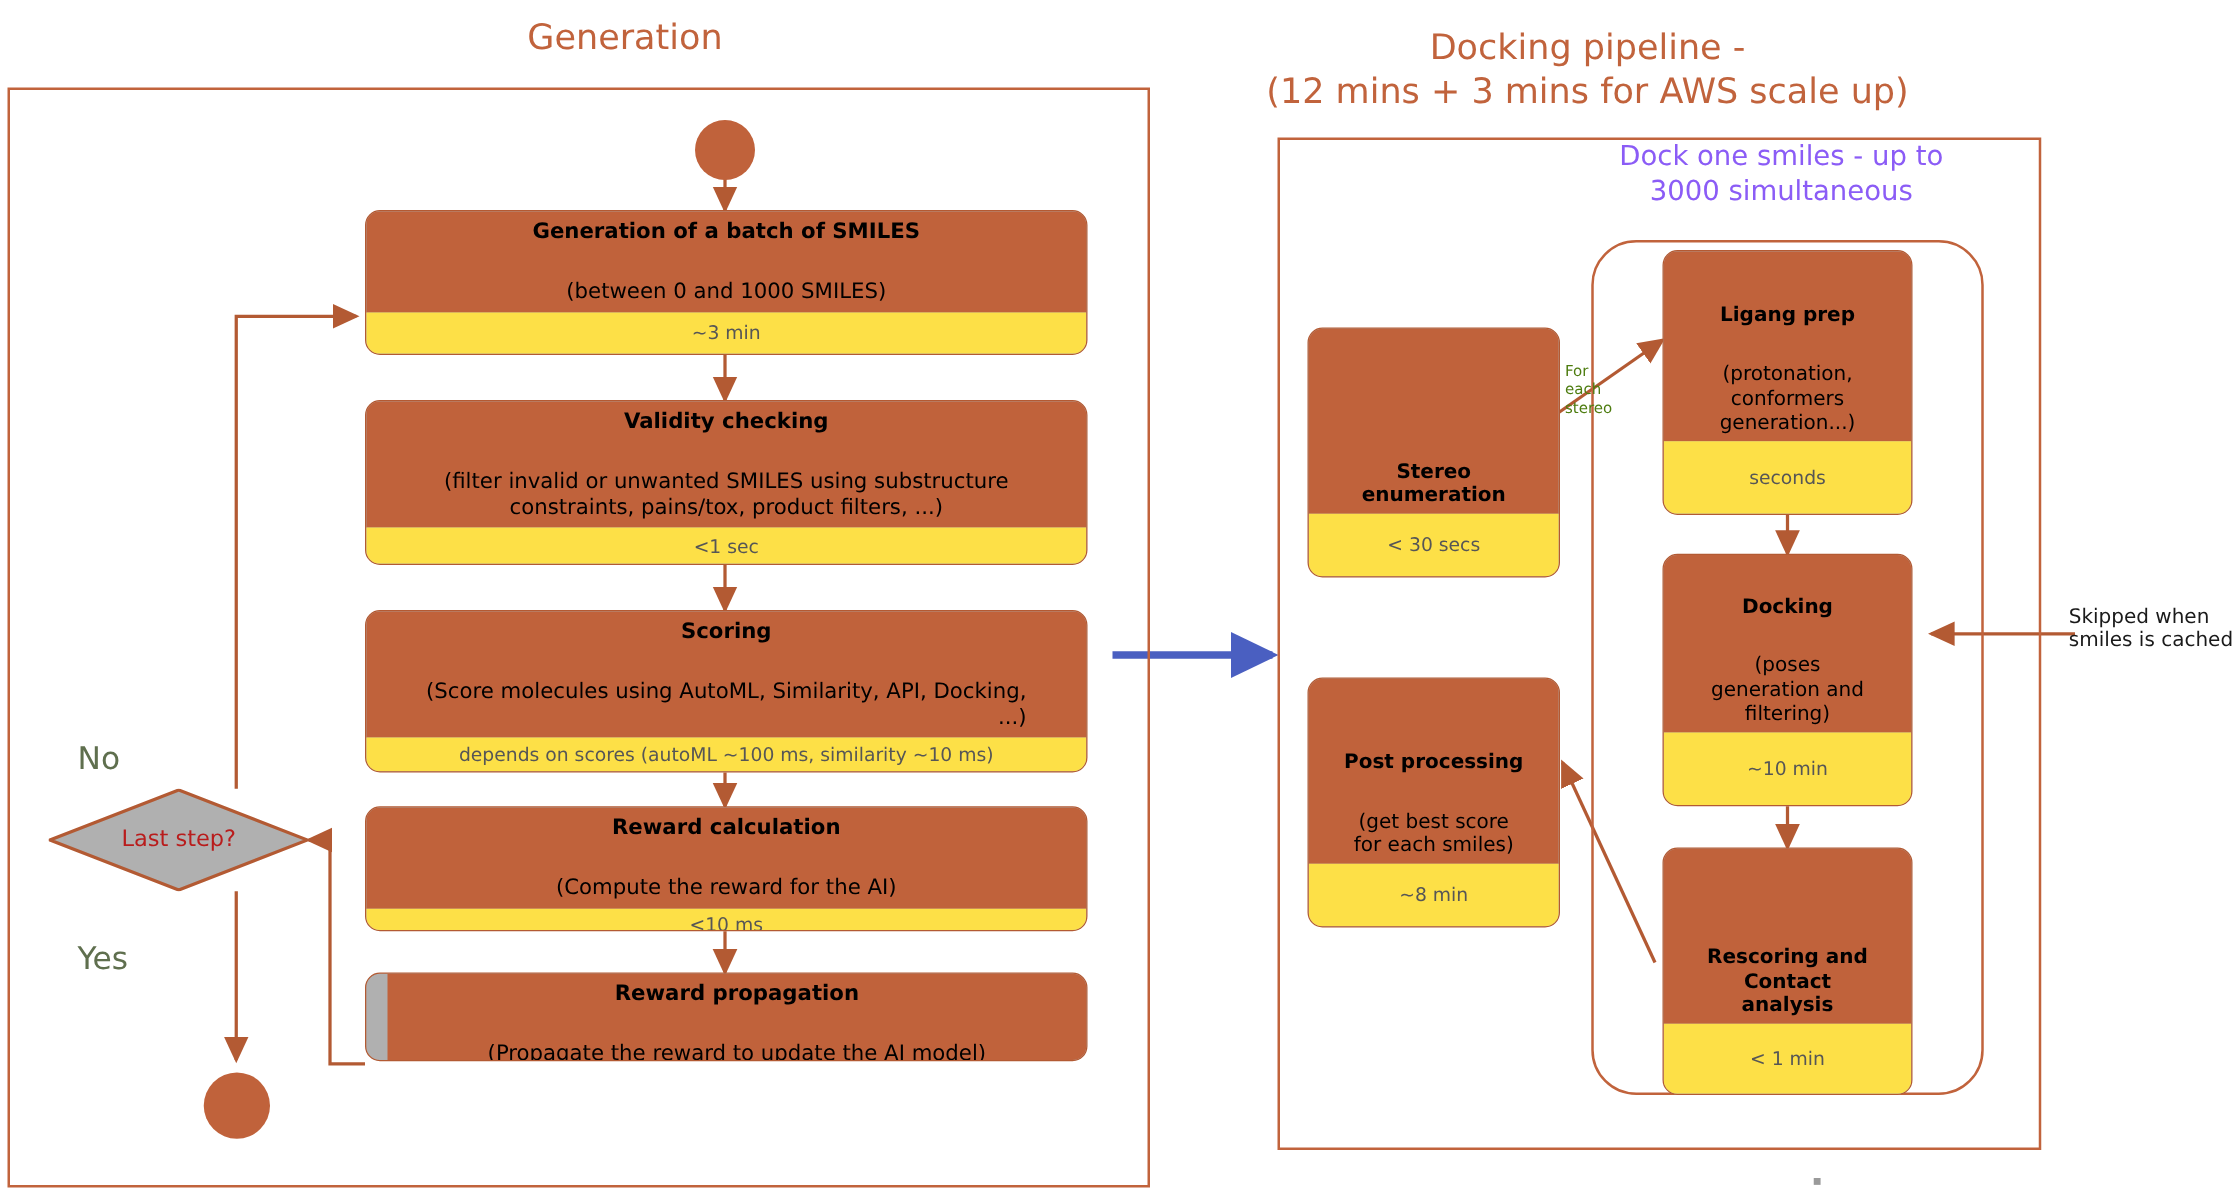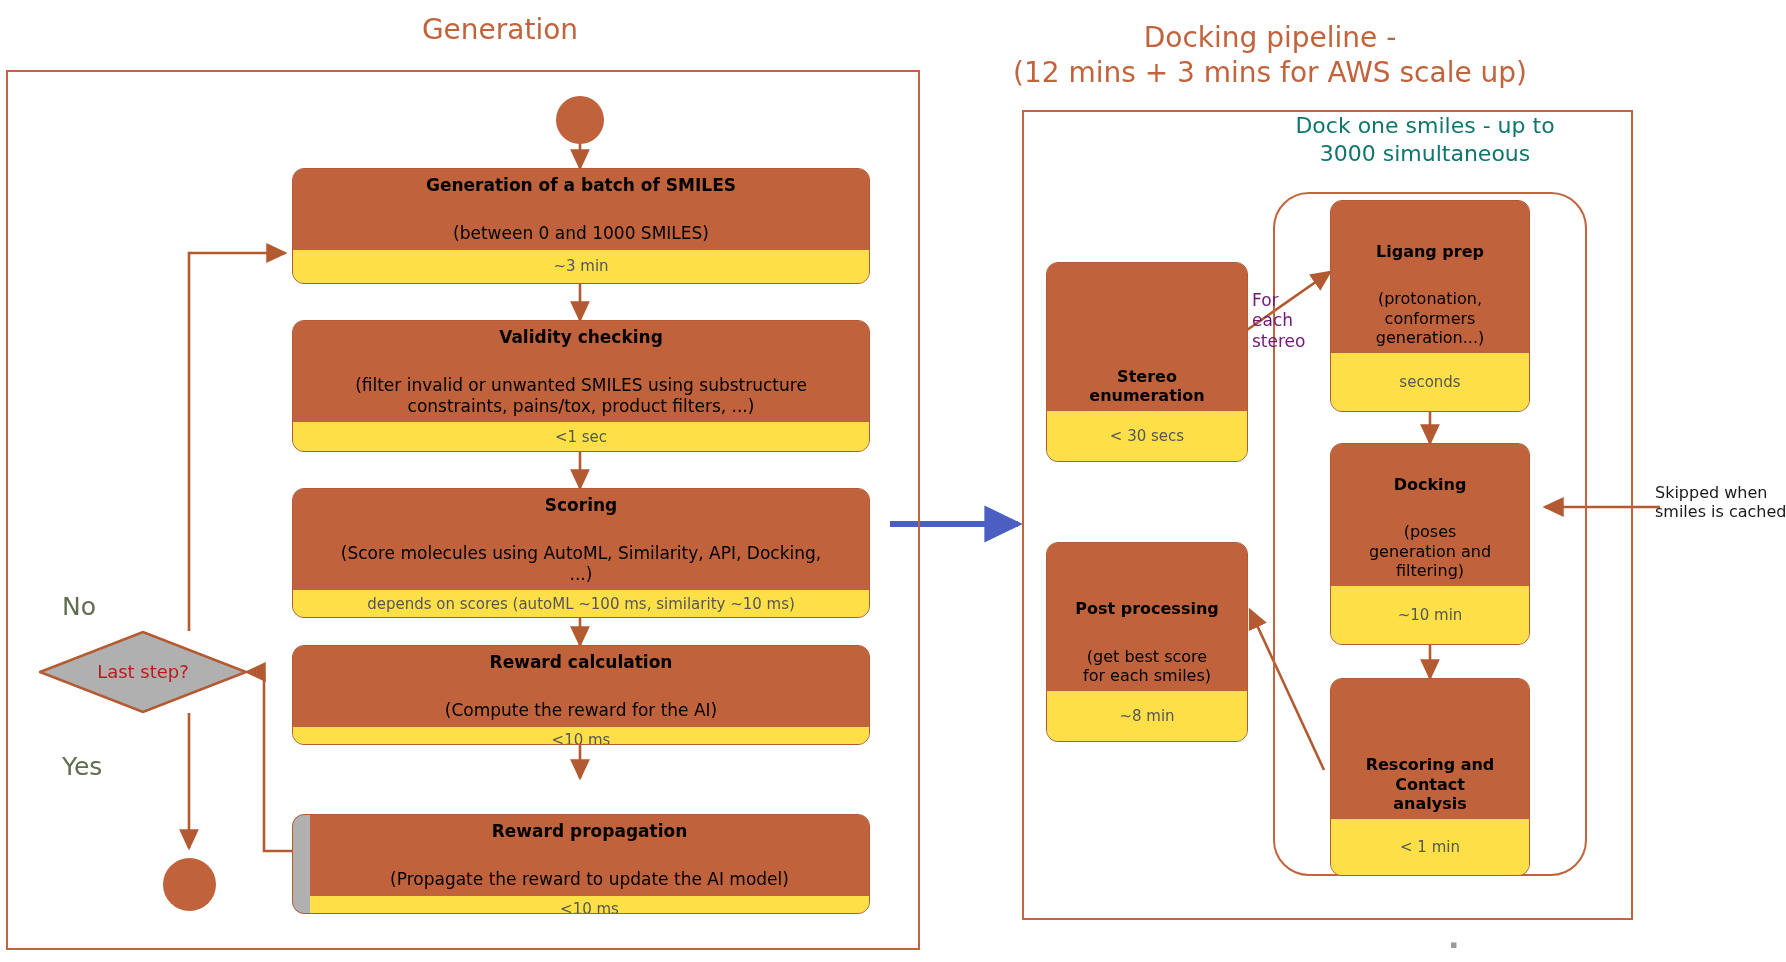--- a/index.html
+++ b/index.html
@@ -20,21 +20,21 @@
   .section-title {
     position: absolute;
     color: #C1633C;
     font-size: 28px;
     line-height: 1.25;
     text-align: center;
     white-space: pre-line;
   }
   .panel-sub-title {
     position: absolute;
-    color: #0f766e;
+    color: #8b5cf6;
     font-size: 22px;
     line-height: 1.25;
     text-align: center;
     white-space: pre-line;
   }
 
   
   .panel {
     position: absolute;
     border: 2px solid #C1633C;
@@ -117,21 +117,21 @@
     border-radius: 50%;
   }
 
   
   .label {
     position: absolute;
     line-height: 1.2;
     white-space: pre-line;
   }
   .label-branch { color: #5F6F4E; font-size: 25px; }
-  .label-small  { color: #701a75; font-size: 17px; }
+  .label-small  { color: #4d7c0f; font-size: 12px; }
   .label-note   { color: #1a1a1a; font-size: 16px; }
 
   svg.overlay {
     position: absolute;
     left: 0; top: 0;
     width: 1786px; height: 962px;
     pointer-events: none;
   }
   .corner-mark {
     position: absolute;
@@ -211,35 +211,35 @@
       <span class="t">Validity checking</span>
       <span class="s" style="white-space:pre-line;">(filter invalid or unwanted SMILES using substructure
 constraints, pains/tox, product filters, ...)</span>
     </div>
     <div class="foot">&lt;1 sec</div>
   </div>
 
   <div class="pbox wide" style="left:292px; top:488px; width:578px; height:130px;">
     <div class="head">
       <span class="t">Scoring</span>
-      <span class="s" style="white-space:pre-line;">(Score molecules using AutoML, Similarity, API, Docking,
+      <span class="s" style="white-space:pre-line;text-align:right;">(Score molecules using AutoML, Similarity, API, Docking,
 ...)</span>
     </div>
     <div class="foot">depends on scores (autoML ~100 ms, similarity ~10 ms)</div>
   </div>
 
   <div class="pbox wide" style="left:292px; top:645px; width:578px; height:100px;">
     <div class="head">
       <span class="t">Reward calculation</span>
       <span class="s">(Compute the reward for the AI)</span>
     </div>
     <div class="foot">&lt;10 ms</div>
   </div>
 
-  <div class="pbox wide" style="left:292px; top:814px; width:578px; height:100px;padding-left:17px;">
+  <div class="pbox wide" style="left:292px; top:778px; width:578px; height:71px;padding-left:17px;">
     <div class="head">
       <span class="t">Reward propagation</span>
       <span class="s">(Propagate the reward to update the AI model)</span>
     </div>
     <div class="foot">&lt;10 ms</div>
   </div>
 
   <div class="diamond-wrap" style="left:39px; top:631px; width:208px; height:82px;">
     <svg class="diamond-shape" viewBox="0 0 208 82" preserveAspectRatio="none">
       <polygon points="104,1 207,41 104,81 1,41" fill="#B0B0B0" stroke="#B35A33" stroke-width="2.5"></polygon>

